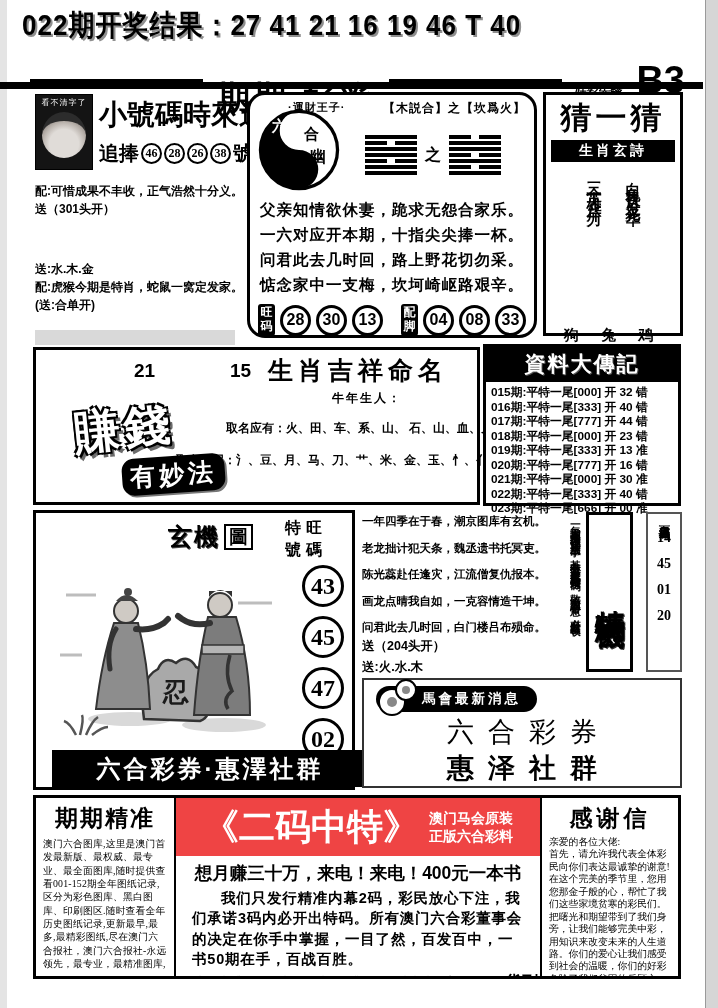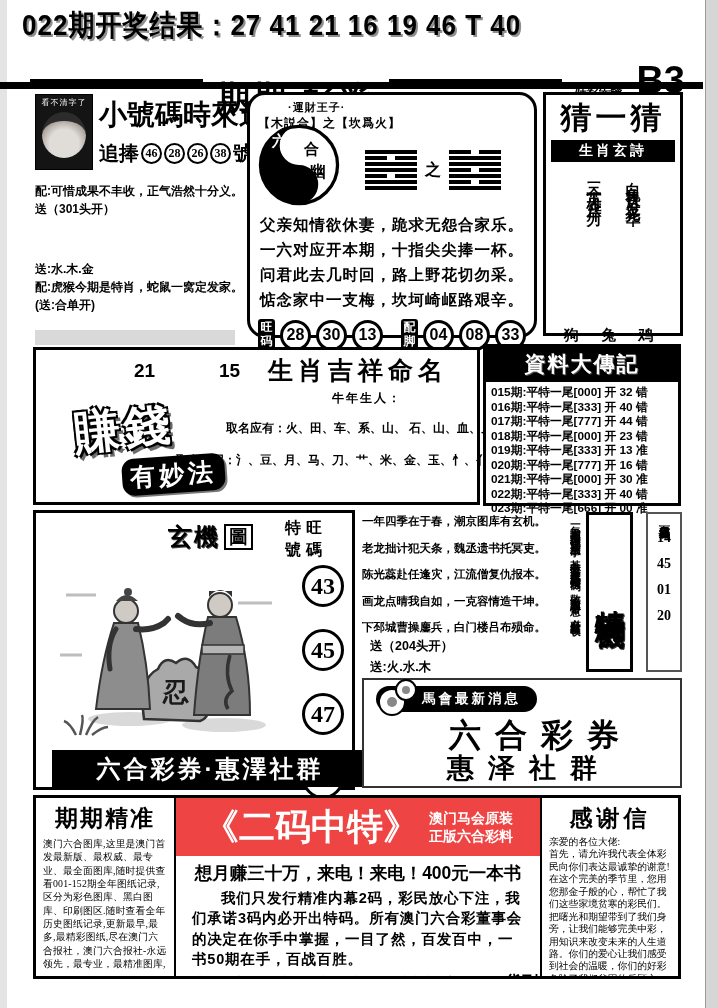--- a/index.html
+++ b/index.html
@@ -36,21 +36,21 @@
   .num-circle { display:inline-flex; align-items:center; justify-content:center; border-radius:50%;
                 background:#fff; color:#000; flex:none; }
   .nc-s { width:21px; height:21px; border:2px solid #000; font-size:12px; font-weight:700; }
   .luck-lines { margin-top:12px; font-size:12px; font-weight:700; line-height:1.5; white-space:nowrap; }
   .luck-gap { height:42px; }
   .censor-bar { margin-top:16px; width:200px; height:15px; background:#d9d9d9; }
 
   
   .prince { position:absolute; left:247px; top:92px; width:290px; height:246px;
             border:3px solid #000; border-radius:18px; padding:5px 8px; background:#fff; }
-  .pb-top { display:flex; justify-content:space-between; align-items:flex-start; font-weight:700;flex-direction:column; }
+  .pb-top { display:flex; justify-content:space-between; align-items:flex-start; font-weight:700; }
   .pb-label { font-size:11px; letter-spacing:1px; padding-left:30px; }
   .pb-gua { font-size:12px; letter-spacing:1px; }
   .pb-mid { display:flex; align-items:center; height:76px; }
   .taiji { width:82px; height:82px; position:relative; flex:none; margin-top:-10px; }
   .taiji-char { position:absolute; font-weight:900; font-family:"Liberation Serif", serif; }
   .hex-row { flex:1; display:flex; align-items:center; justify-content:center; gap:8px; }
   .hexagram { display:flex; flex-direction:column; gap:2px; }
   .hex-bar { width:52px; height:4px; background:#000; }
   .hex-bar.broken { background:linear-gradient(to right, #000 0 42%, transparent 42% 58%, #000 58%); }
   .pb-zhi { font-size:16px; font-weight:700; }
@@ -68,21 +68,21 @@
                  text-align:center; letter-spacing:4px; margin-top:2px; }
   .guess-banner { background:#000; color:#fff; font-size:14px; font-weight:900; text-align:center;
                   letter-spacing:3px; padding:2px 0; margin:1px 5px 0; }
   .guess-cols { display:flex; justify-content:center; gap:20px; height:152px; margin-top:8px; }
   .guess-col { writing-mode:vertical-rl; font-size:15px; font-weight:700; letter-spacing:5px; }
   .guess-answer { text-align:center; font-size:15px; font-weight:700; letter-spacing:9px; margin-top:4px; white-space:nowrap; }
 
   
   .naming { position:absolute; left:33px; top:347px; width:447px; height:158px; border:3px solid #000; background:#fff; }
   .nb-num1 { position:absolute; left:98px;  top:10px; font-size:19px; font-weight:700; }
-  .nb-num2 { position:absolute; left:183px; top:10px; font-size:19px; font-weight:700; }
+  .nb-num2 { position:absolute; left:194px; top:10px; font-size:19px; font-weight:700; }
   .nb-title { position:absolute; left:232px; top:4px; font-family:"Liberation Serif", serif;
               font-size:25px; font-weight:900; letter-spacing:5px; white-space:nowrap; }
   .nb-sub { position:absolute; left:296px; top:40px; font-family:"Liberation Serif", serif;
             font-size:12px; font-weight:700; letter-spacing:2px; }
   .nb-should { position:absolute; left:190px; top:70px; font-family:"Liberation Serif", serif;
                font-size:12px; font-weight:700; white-space:nowrap; }
   .nb-avoid { position:absolute; left:140px; top:102px; font-family:"Liberation Serif", serif;
               font-size:12px; font-weight:700; white-space:nowrap; }
   .slogan-main { position:absolute; left:38px; top:48px; font-family:"Liberation Serif", serif;
                  font-size:46px; font-weight:900; letter-spacing:4px; color:#fff; transform:rotate(-6deg);
@@ -99,51 +99,51 @@
   .rb-rows { padding:3px 5px 0; font-size:11.8px; font-weight:700; line-height:1.23; white-space:nowrap; }
 
   
   .mystery { position:absolute; left:33px; top:510px; width:322px; height:280px; border:3px solid #000; background:#fff; }
   .mb-title { position:absolute; left:132px; top:8px; display:flex; align-items:center; gap:4px; }
   .mb-t-main { font-size:24px; font-weight:900; letter-spacing:2px; text-shadow:1px 1px 0 #444; }
   .mb-t-boxed { font-size:19px; font-weight:900; border:2.5px solid #000; padding:0 3px; line-height:1.2; }
   .mb-label { position:absolute; left:238px; top:4px; width:64px; font-family:"Liberation Serif", serif;
               font-size:16px; font-weight:900; text-align:center; line-height:1.35; letter-spacing:5px; }
   .mb-art { position:absolute; left:16px; top:46px; }
-  .mb-nums { position:absolute; right:8px; top:52px; display:flex; flex-direction:column; gap:22px; }
+  .mb-nums { position:absolute; right:8px; top:52px; display:flex; flex-direction:column; gap:9px; }
   .nc-b { width:42px; height:42px; border:3px solid #000; font-family:"Liberation Serif", serif;
           font-size:24px; font-weight:800; }
   .mb-banner { position:absolute; left:16px; bottom:0; width:100%; height:37px; background:#000; color:#fff;
                display:flex; align-items:center; justify-content:center; font-size:24px; font-weight:900;
                letter-spacing:3px; white-space:nowrap; }
 
   
   .story-poem { position:absolute; left:362px; top:514px; width:195px; }
   .story-poem p { font-size:11.5px; font-weight:700; margin-bottom:11.5px; white-space:nowrap; }
-  .story-gifts { position:absolute; left:370px; top:636px; font-size:12.5px; font-weight:700; line-height:1.7; }
+  .story-gifts { position:absolute; left:362px; top:636px; font-size:12.5px; font-weight:700; line-height:1.7; }
   .story-note { position:absolute; top:517px; right:136px; height:170px; writing-mode:vertical-rl;
                 font-size:10.5px; font-weight:700; letter-spacing:1.5px; line-height:1.33; }
   .special { position:absolute; left:586px; top:512px; width:47px; height:160px; border:3px solid #000;
              display:flex; align-items:center; justify-content:center; background:#fff; }
   .special-title { writing-mode:vertical-rl; font-family:"Liberation Serif", serif; font-size:30px;
                    font-weight:900; letter-spacing:3px; text-shadow:1px 1px 0 #333; }
   .allpick { position:absolute; left:646px; top:512px; width:36px; height:160px; border:2px solid #555;
              text-align:center; background:#fff; }
   .ap-title { writing-mode:vertical-rl; font-family:"Liberation Serif", serif; font-size:11px;
               font-weight:700; margin:3px auto 0; letter-spacing:0.5px; }
   .ap-nums div { font-family:"Liberation Serif", serif; font-size:14px; font-weight:700; margin-top:10px; }
 
   
   .news { position:absolute; left:362px; top:678px; width:320px; height:110px; border:2px solid #333; background:#fff; }
   .news-pill { position:absolute; left:12px; top:6px; height:26px; background:#000; border-radius:14px;
                color:#fff; display:flex; align-items:center; padding:0 16px 0 46px; font-size:13.5px;
                font-weight:900; letter-spacing:3px; white-space:nowrap; }
   .balls { position:absolute; left:0px; top:-8px; width:44px; height:40px; }
-  .news-line1 { position:absolute; left:12px; top:34px; width:100%; text-align:center; font-size:32px;
-                font-weight:700; letter-spacing:14px; text-indent:14px; white-space:nowrap; }
+  .news-line1 { position:absolute; left:0; top:34px; width:100%; text-align:center; font-size:27px;
+                font-weight:400; letter-spacing:14px; text-indent:14px; white-space:nowrap; }
   .news-line2 { position:absolute; left:0; top:70px; width:100%; text-align:center; font-size:27px;
                 font-weight:900; letter-spacing:14px; text-indent:14px; white-space:nowrap; }
 
   
   .bottom { position:absolute; left:33px; top:795px; width:648px; height:184px; border:3px solid #000;
             display:grid; grid-template-columns:138px auto 136px; background:#fff; }
   .bc { overflow:hidden; }
   .bc-mid { border-left:2px solid #000; border-right:2px solid #000; }
   .acc-title { font-size:23px; font-weight:900; text-align:center; letter-spacing:2px; margin:5px 0 3px; }
   .acc-body { font-family:"Liberation Serif", serif; font-size:9.8px; line-height:1.36; padding:0 7px; letter-spacing:0.2px; }
@@ -341,21 +341,21 @@
       <span class="num-circle nc-b">02</span>
     </div>
     <div class="mb-banner">六合彩券·惠澤社群</div>
   </div>
 
   <div class="story-poem">
     <p>一年四季在于春，潮京图库有玄机。</p>
     <p>老龙拙计犯天条，魏丞遗书托冥吏。</p>
     <p>陈光蕊赴任逢灾，江流僧复仇报本。</p>
     <p>画龙点晴我自如，一克容情造干坤。</p>
-    <p>下邳城曹操鏖兵，白门楼吕布殒命。</p>
+    <p>问君此去几时回，白门楼吕布殒命。</p>
   </div>
   <div class="story-gifts">
     <div>送（204头开）</div>
     <div>送:火.水.木</div>
     <div>送:(合单开)</div>
   </div>
   <div class="story-note">每一期本报将为各位讲述一则故事，其中有微妙之玄机透露当特别号码，敬请大家细心留意，必有财福双收</div>
   <div class="special">
     <div class="special-title">特碼玄機</div>
   </div>

